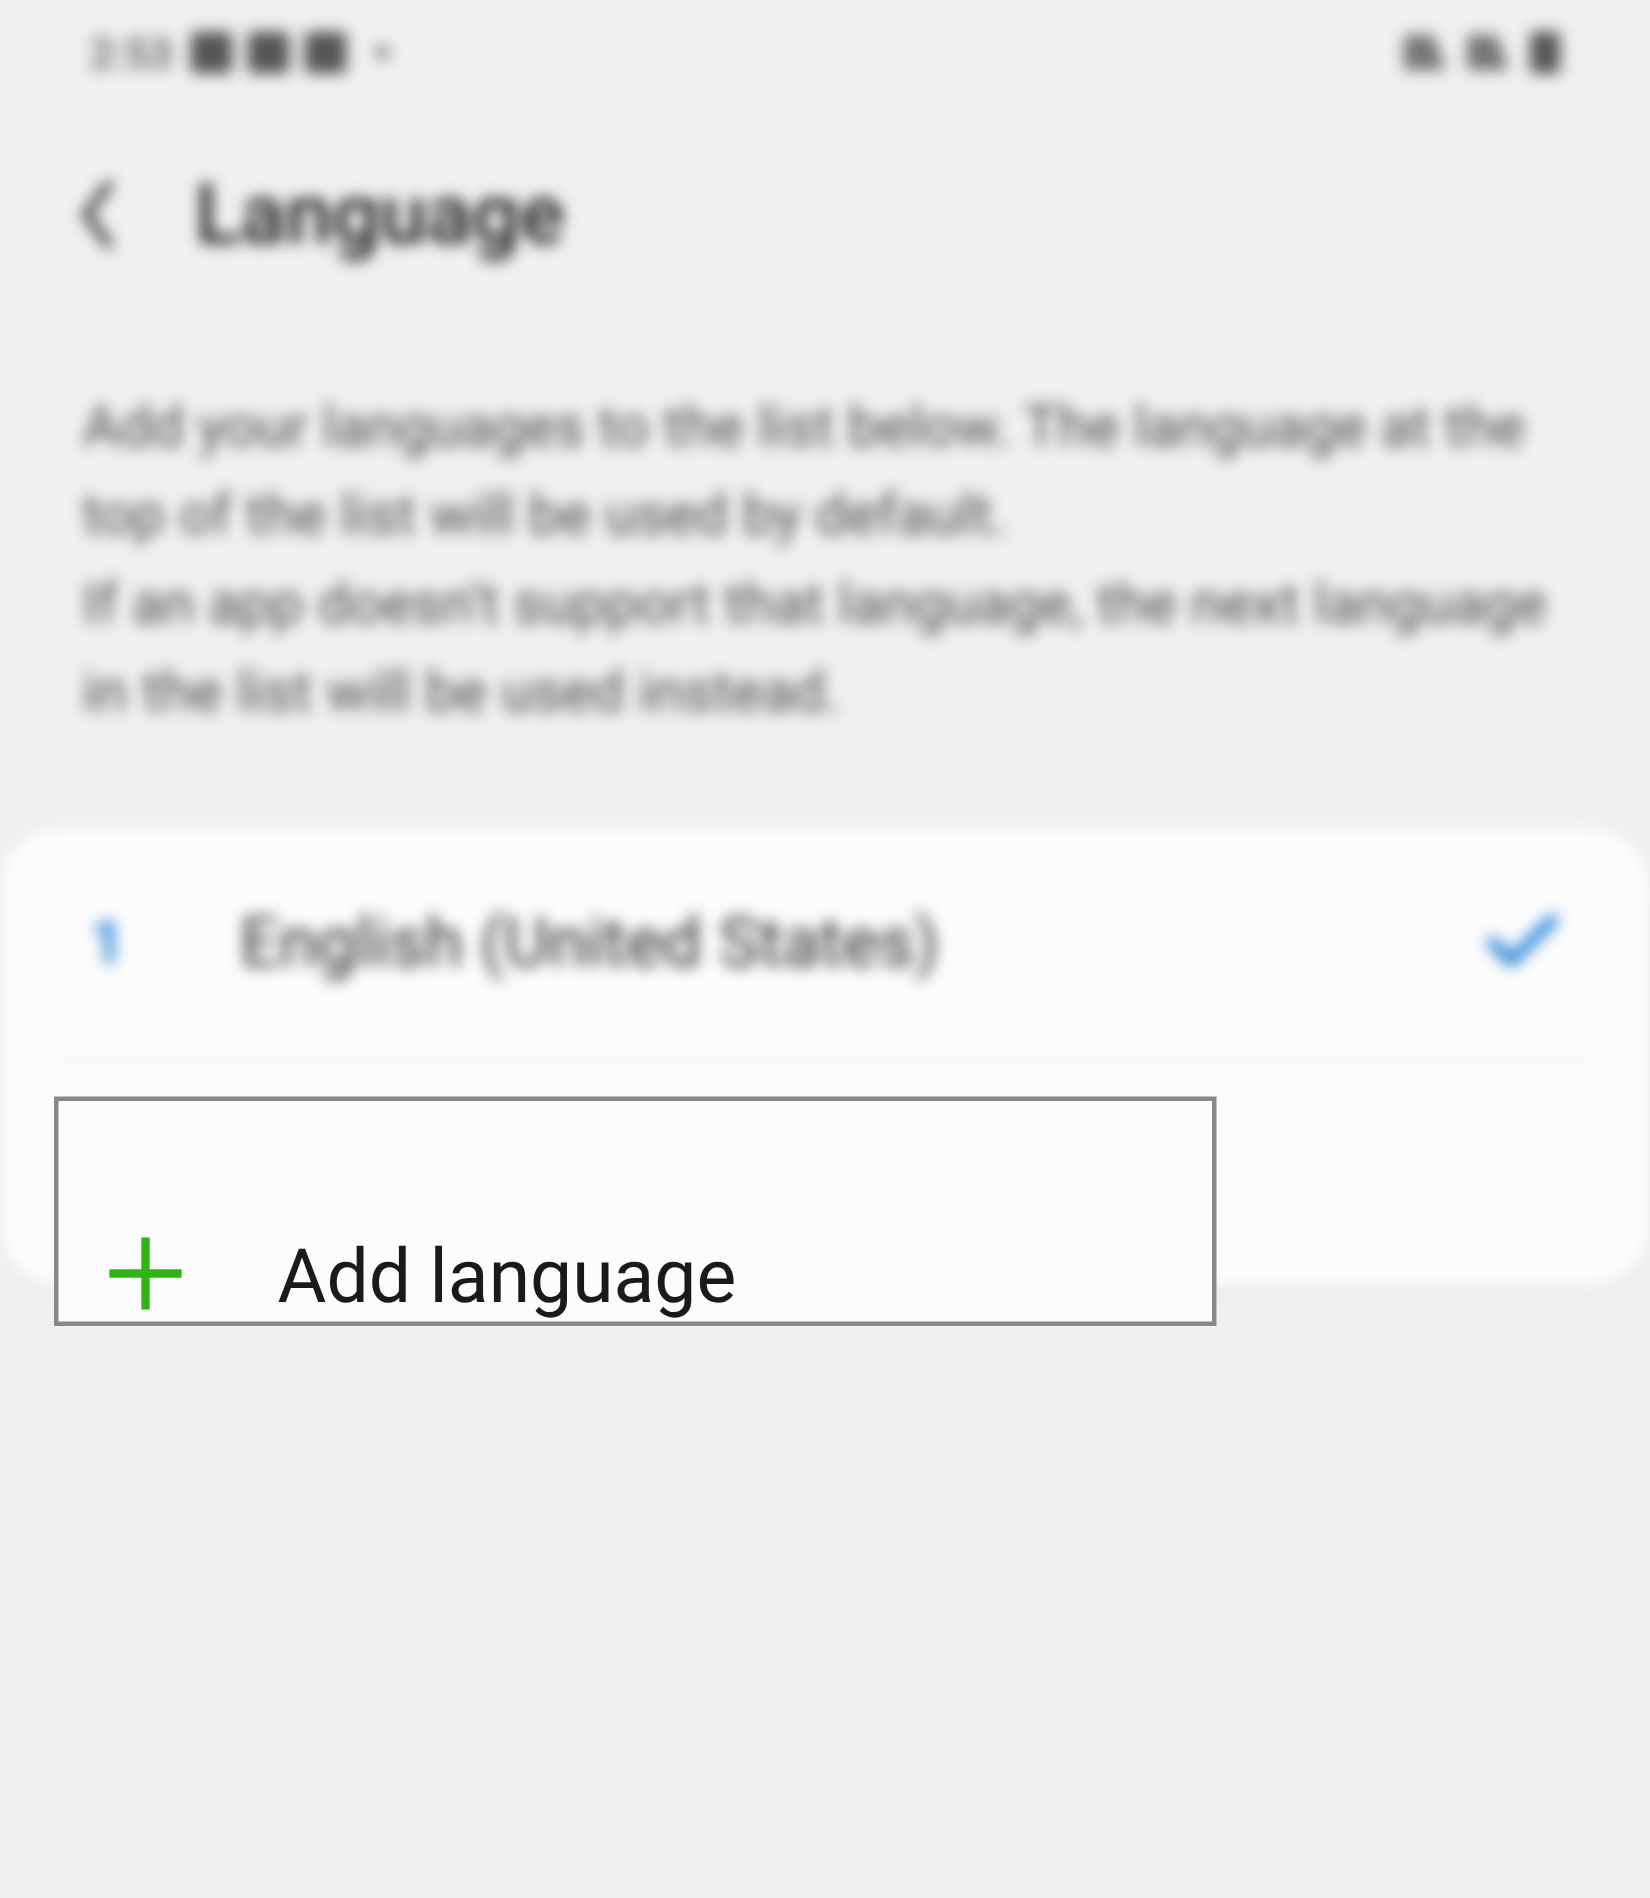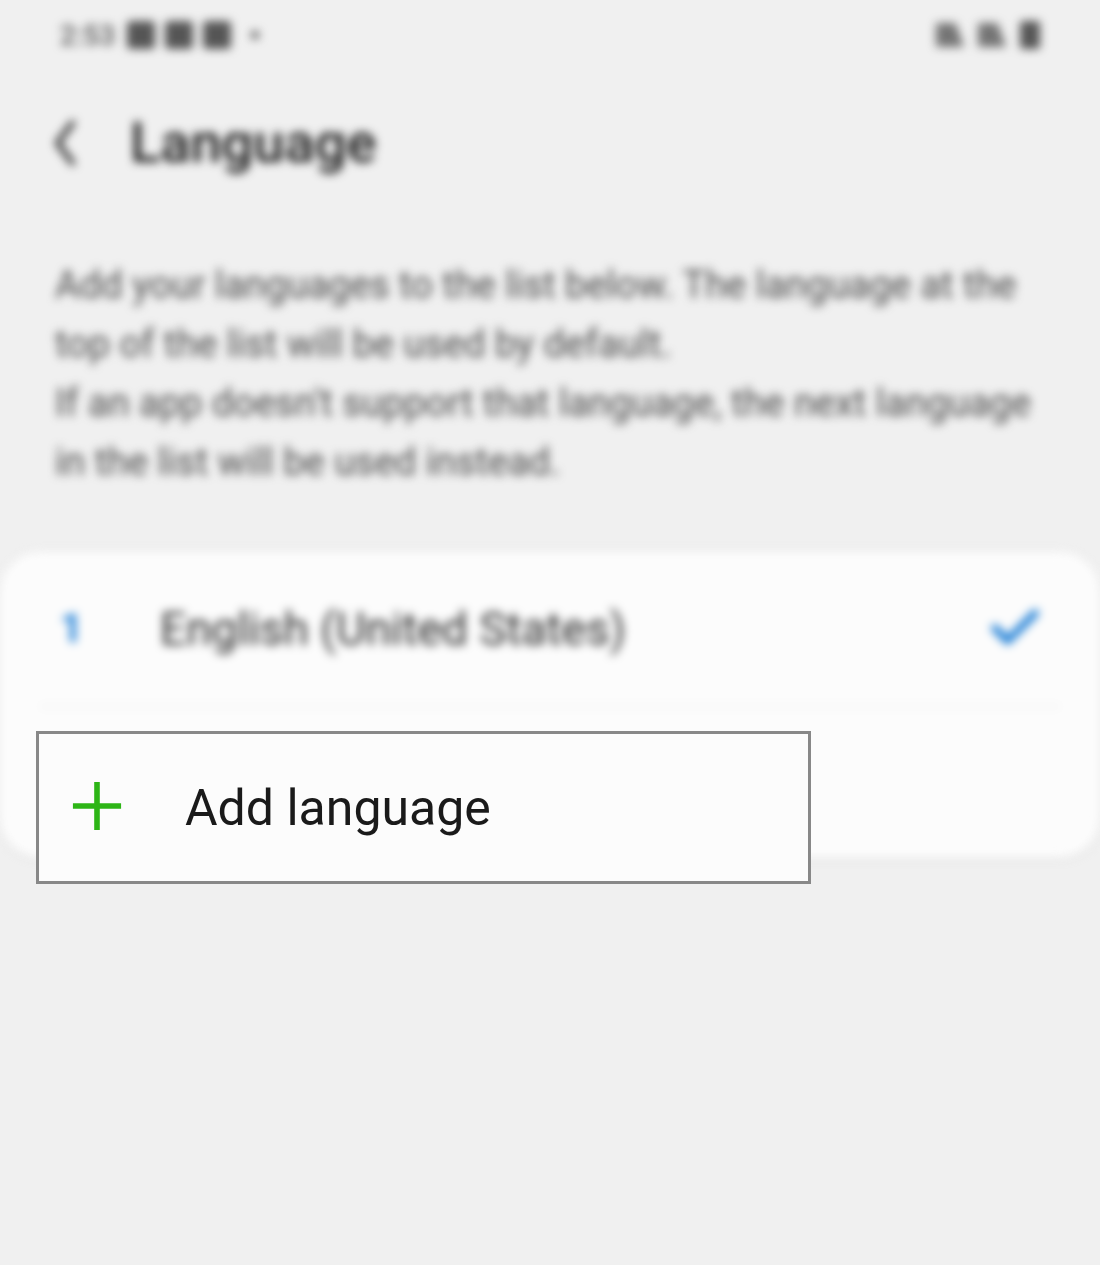--- a/index.html
+++ b/index.html
@@ -126,21 +126,21 @@
     }
     .add-row {
       position: absolute;
       left: 36px;
       top: 731px;
       width: 775px;
       height: 153px;
       background: #fcfcfc;
       border: 3px solid #888;
       display: flex;
-      align-items: center;
+      align-items: flex-end;
       padding: 0 30px;
       gap: 60px;
       cursor: pointer;
       z-index: 10;
     }
     .plus-icon {
       color: #2db516;
     }
     .add-label {
       font-size: 50px;

